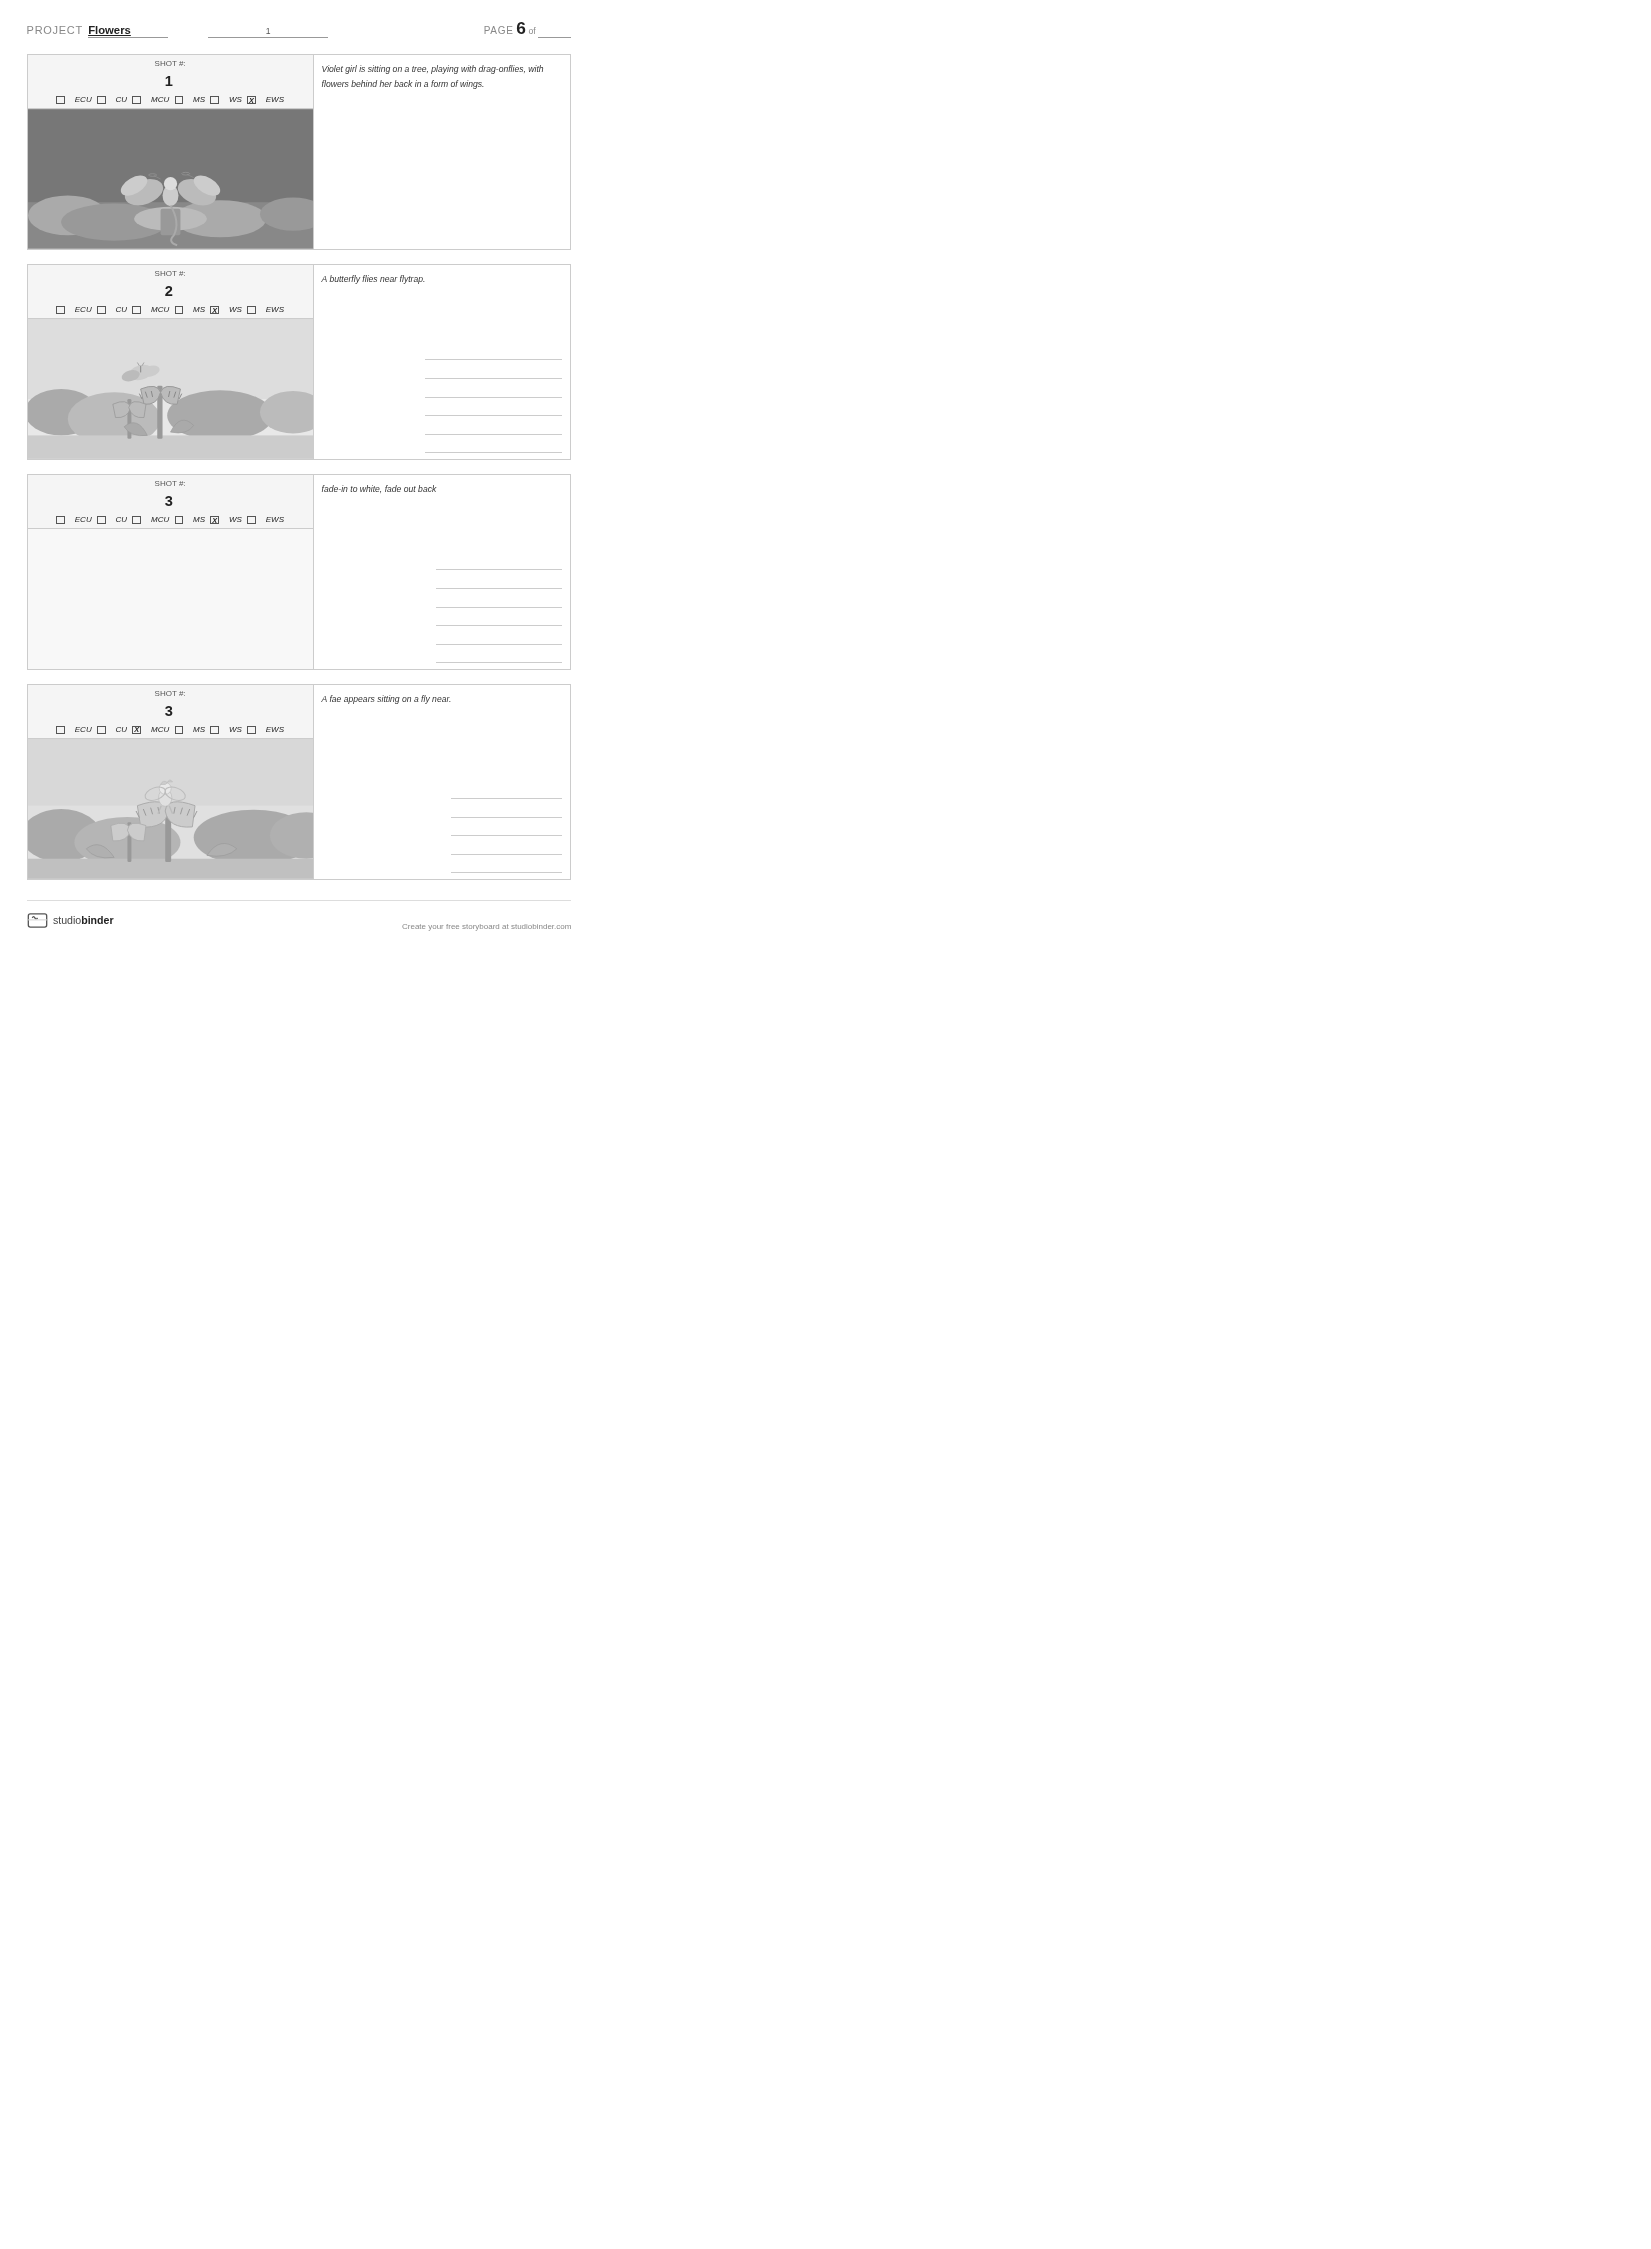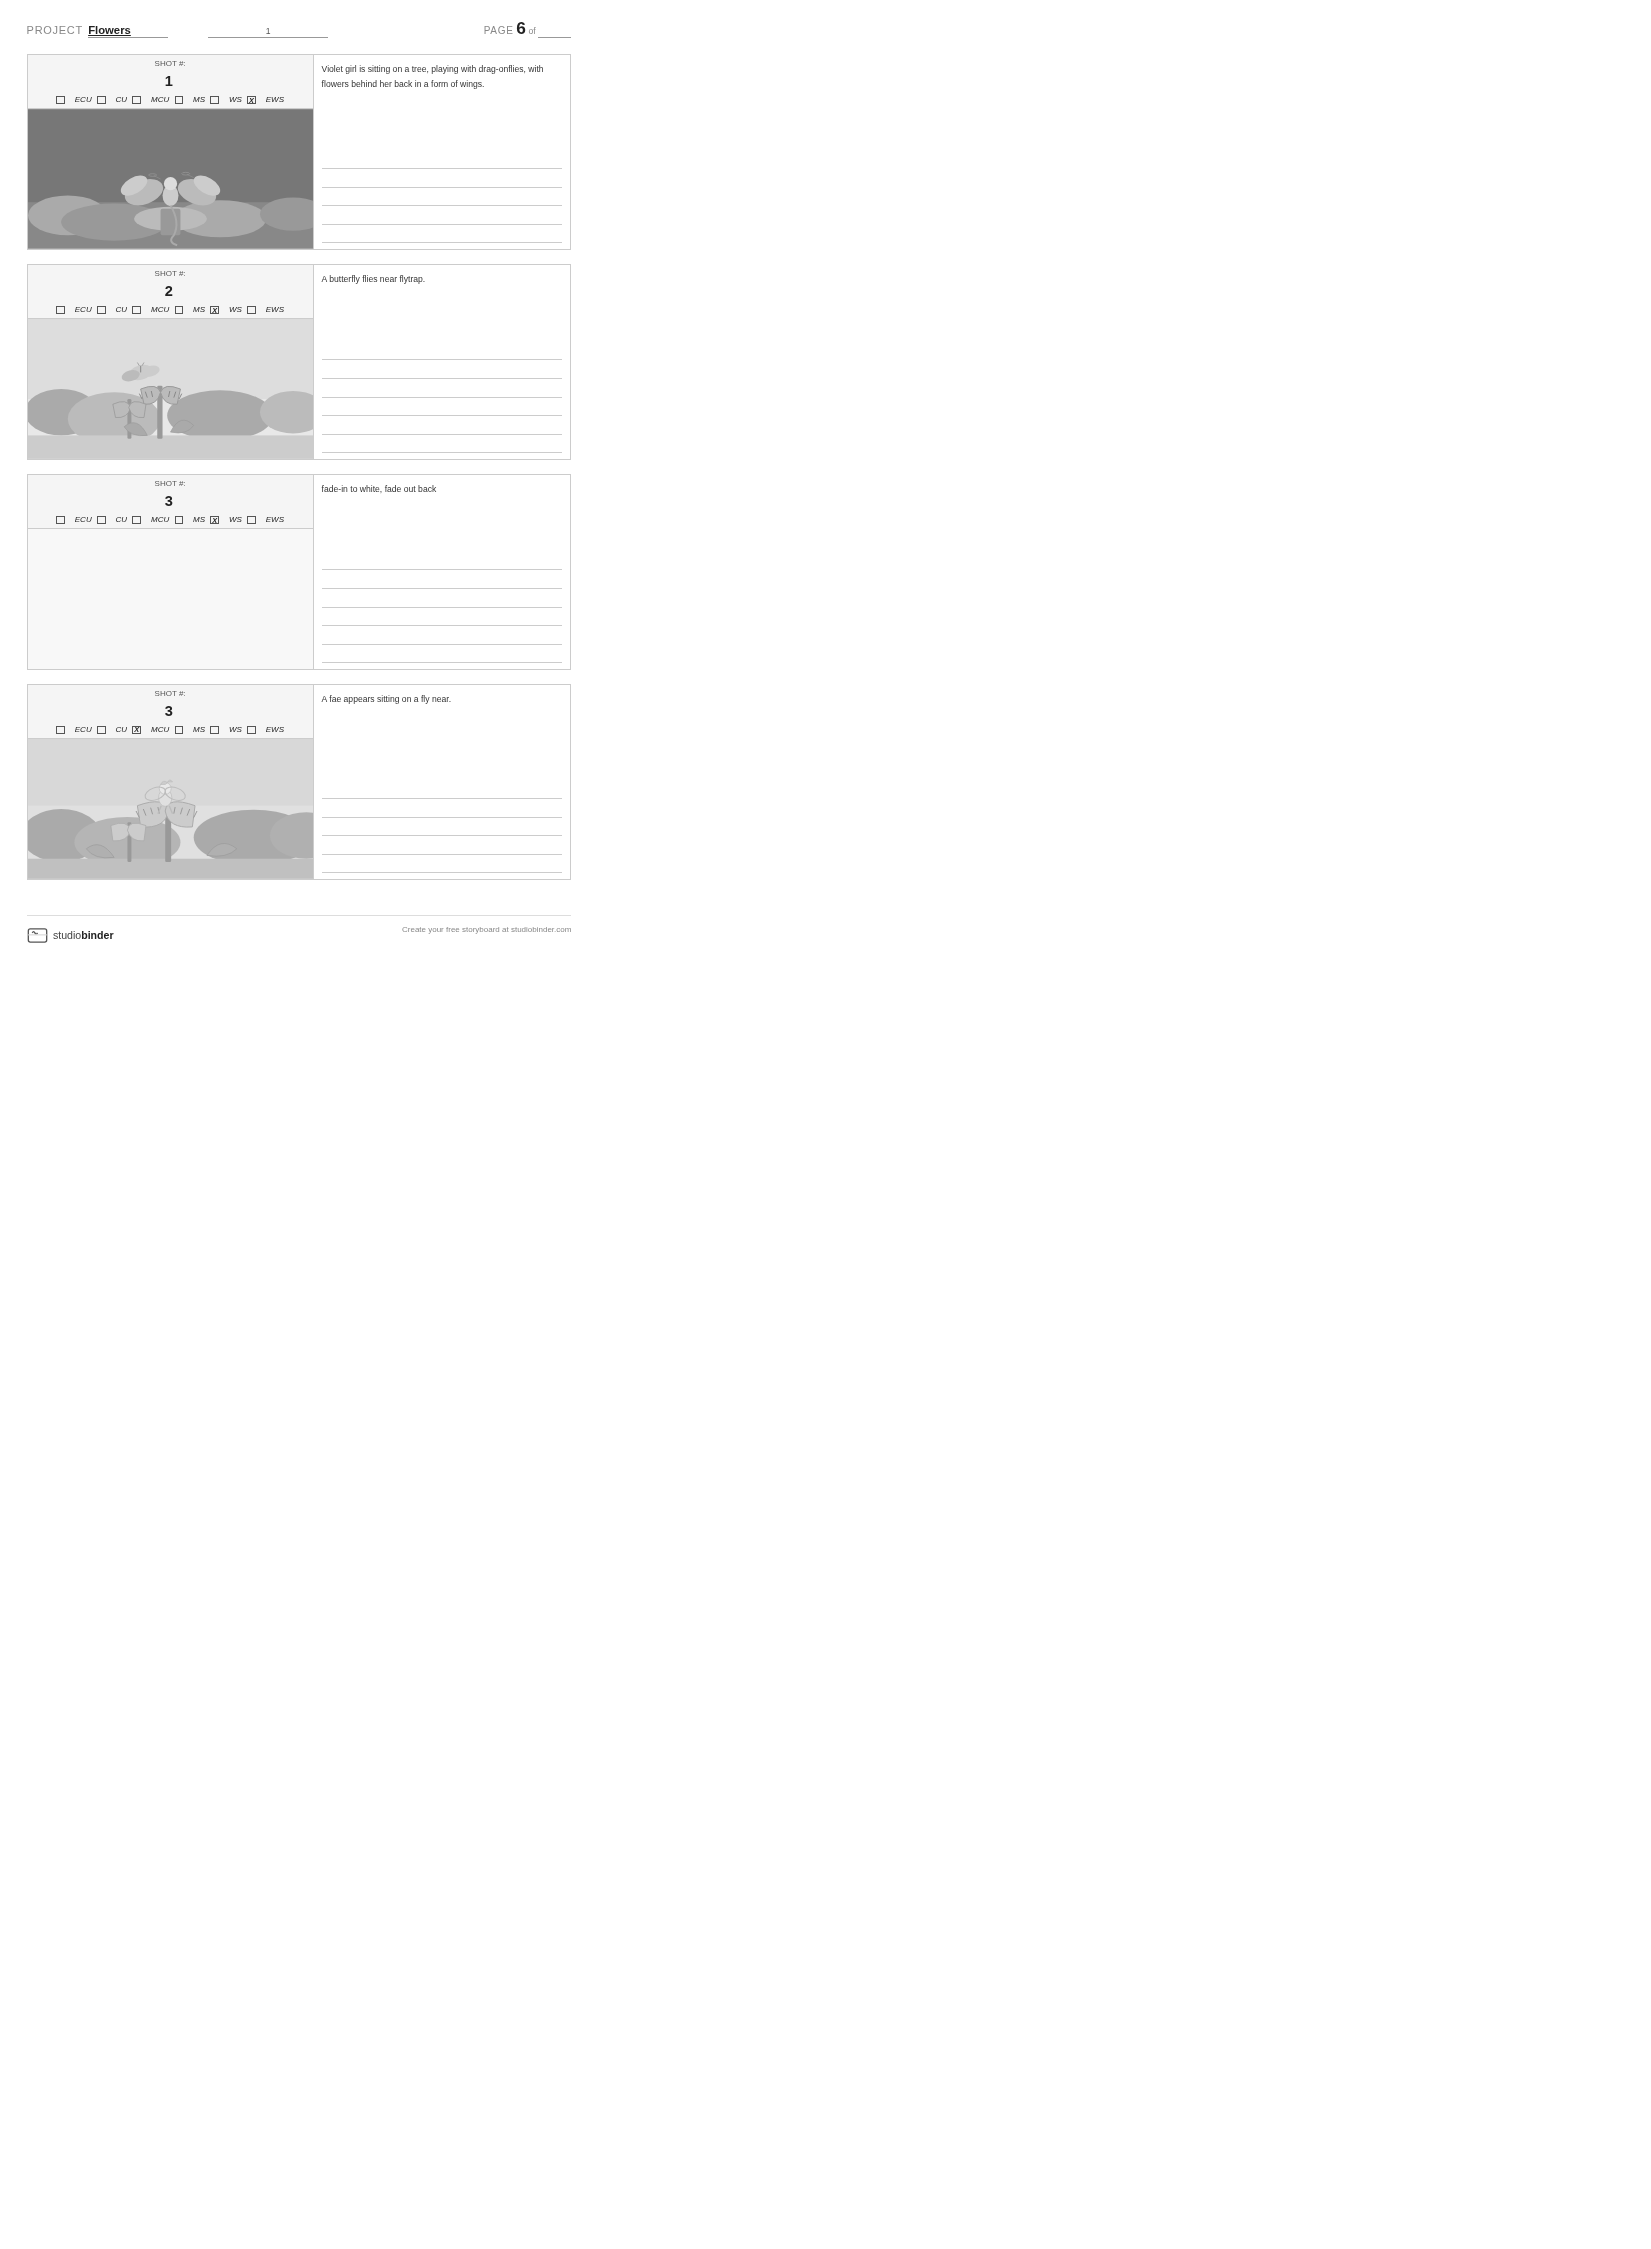--- a/index.html
+++ b/index.html
@@ -141,22 +141,23 @@
     
     .shot-image-area svg {
       width: 100%;
       height: 100%;
     }
 
     
     .shot-right {
       flex: 1;
       display: flex;
-      flex-direction: column;
+      flex-direction: row;
       padding: 6.6px 8px 0 8px;
+      font-style: italic;
     }
     .shot-notes-text {
       font-size: 8.6px;
       line-height: 1.7;
       color: #333;
       margin-bottom: 4px;
     }
     .notes-lines {
       flex: 1;
       display: flex;
@@ -166,23 +167,23 @@
     }
     .notes-line {
       border-bottom: 0.7px solid #ccc;
       height: 18.6px;
       width: 100%;
     }
 
     
     .page-footer {
       display: flex;
-      align-items: flex-start;
+      align-items: flex-end;
       justify-content: space-between;
-      margin-top: 35px;
+      margin-top: 20px;
       padding-top: 9.3px;
       border-top: 0.7px solid #ddd;
       gap: 48px;
     }
     .footer-logo {
       display: flex;
       align-items: center;
       gap: 5.3px;
     }
     .footer-logo-icon {

